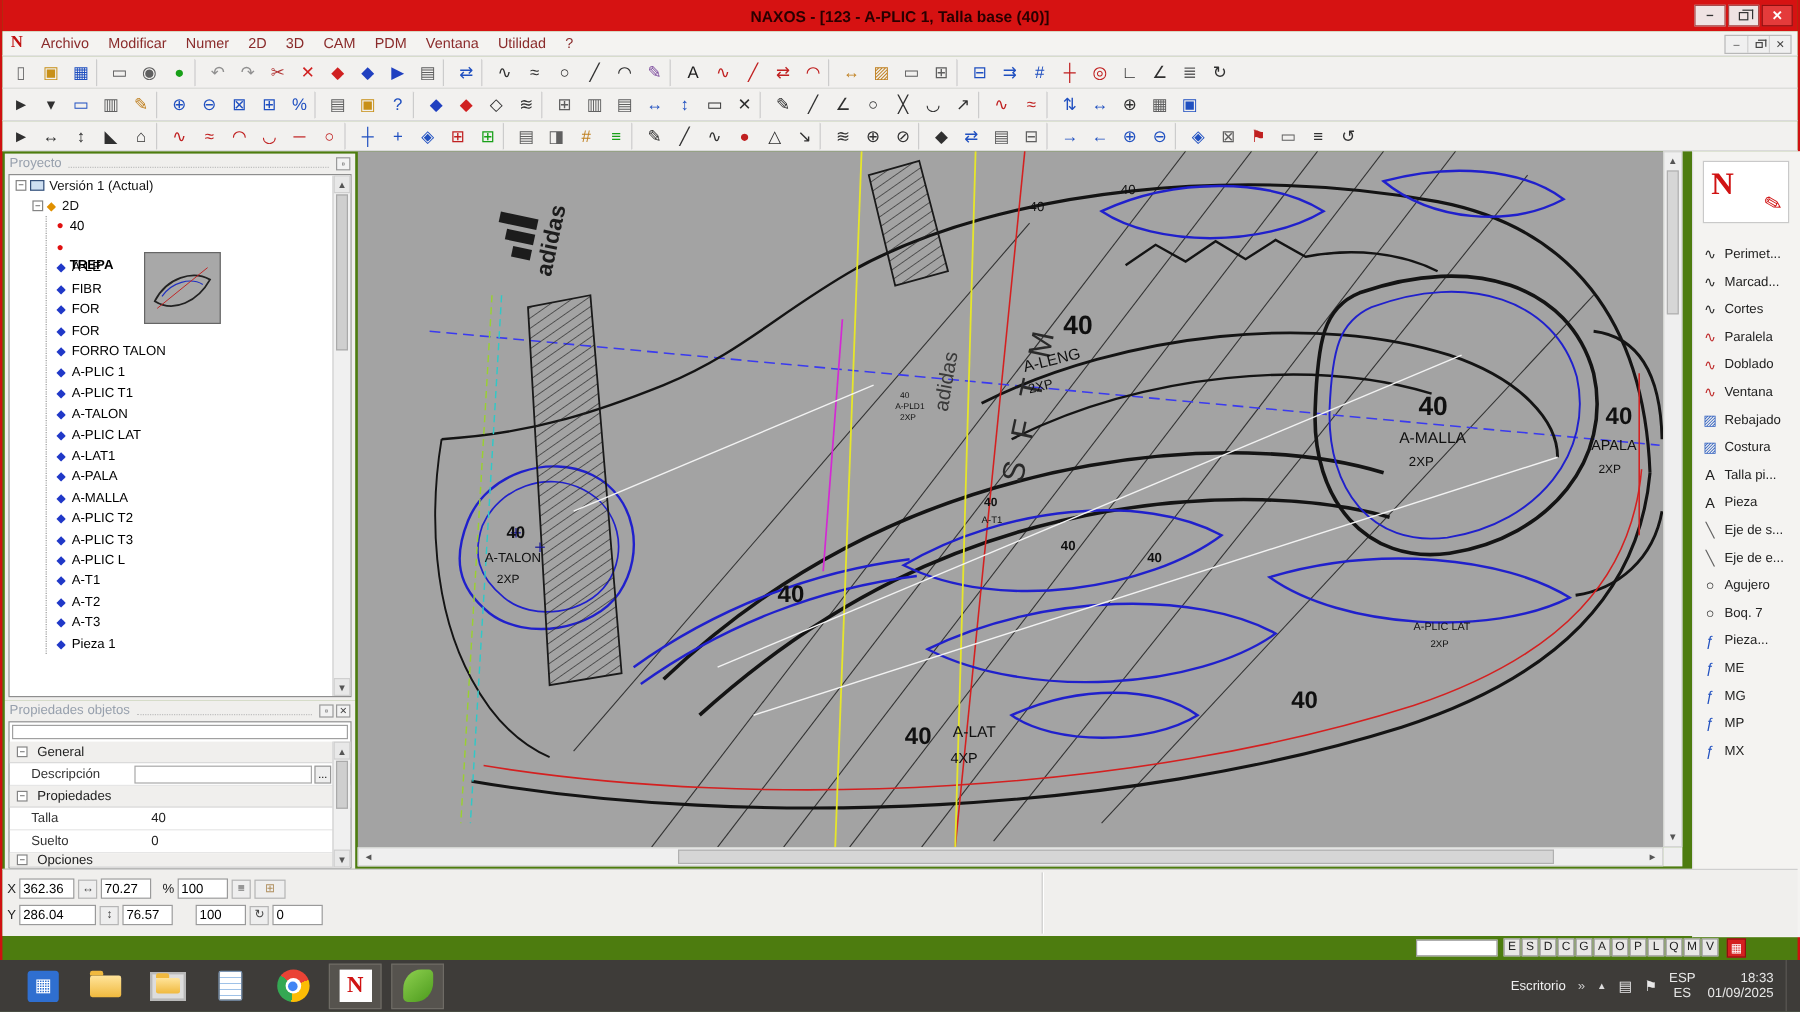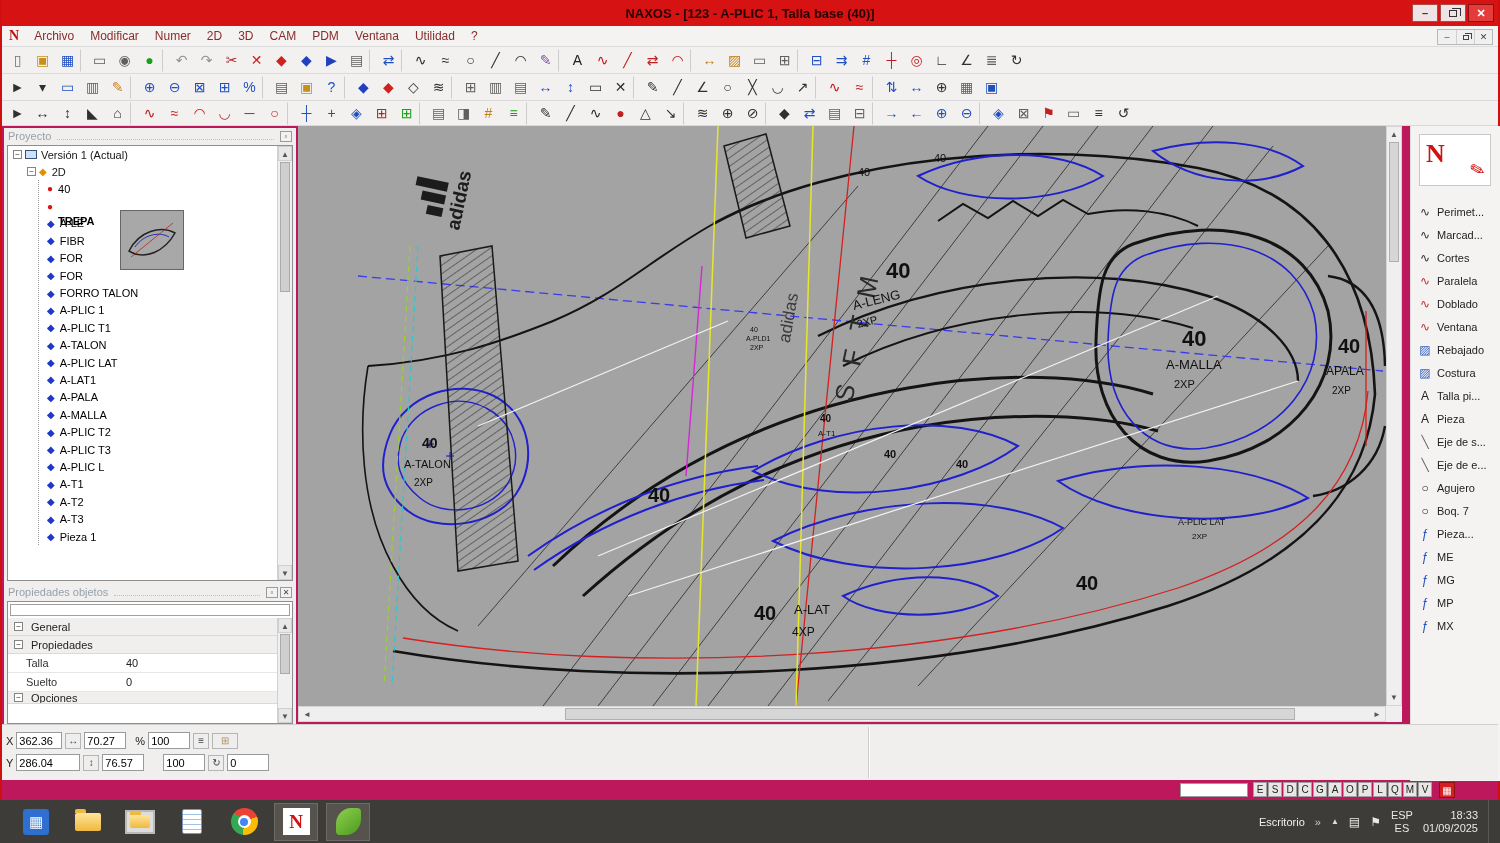--- a/index.html
+++ b/index.html
@@ -1,18 +1,18 @@
 <!DOCTYPE html>
 <html><head>
 <meta charset="utf-8">
 <style>
   * { margin:0; padding:0; box-sizing:border-box; }
   html,body { width:1500px; height:843px; overflow:hidden; background:#000; }
   #app { position:relative; width:1500px; height:843px; font-family:"Liberation Sans",sans-serif; font-size:12px; background:#f0efed; }
-  .win { position:absolute; left:0; top:0; width:1500px; height:800px; border-left:2px solid #d01010; border-right:2px solid #d01010; background:#be185d; }
+  .win { position:absolute; left:0; top:0; width:1500px; height:800px; border-left:2px solid #d01010; border-right:2px solid #d01010; background:#4d7c0f; }
 
   
   .titlebar { position:absolute; left:0; top:0; right:0; height:26px; background:#d61212; display:flex; align-items:center; justify-content:center; color:#2a0000; font-size:13px; font-weight:bold; }
   .title-btns { position:absolute; right:4px; top:4px; display:flex; gap:2px; }
   .tbtn { width:26px; height:18px; display:flex; align-items:center; justify-content:center; font-size:11px; background:#efe3e3; border:1px solid #a84a4a; color:#333; }
   .tbtn.close { background:#e43b3b; color:#fff; border-color:#8f1010; }
   .restore-glyph { width:8px; height:7px; border:1px solid #333; position:relative; }
   .restore-glyph::before { content:""; position:absolute; left:2px; top:-3px; width:8px; height:7px; border:1px solid #333; border-bottom:none; border-left:none; }
 
   
@@ -457,20 +457,25 @@
         <span class="panel-title">Propiedades objetos</span>
         <div class="panel-rule"></div>
         <div class="ph-btn">▫</div>
         <div class="ph-btn">✕</div>
       </div>
       <div class="props-body">
         <div class="props-strip"></div>
         <div class="sec-row">
           <span class="expander">−</span>
           <span class="sec-label">General</span>
+        </div>
+        <div class="prop-row">
+          <span class="prop-label">Descripción</span>
+          <input class="prop-input" value="" style="">
+          <span class="dots-btn">...</span>
         </div>
         <div class="sec-row">
           <span class="expander">−</span>
           <span class="sec-label">Propiedades</span>
         </div>
         <div class="prop-row">
           <span class="prop-label">Talla</span>
           <span class="prop-value">40</span>
         </div>
         <div class="prop-row">

